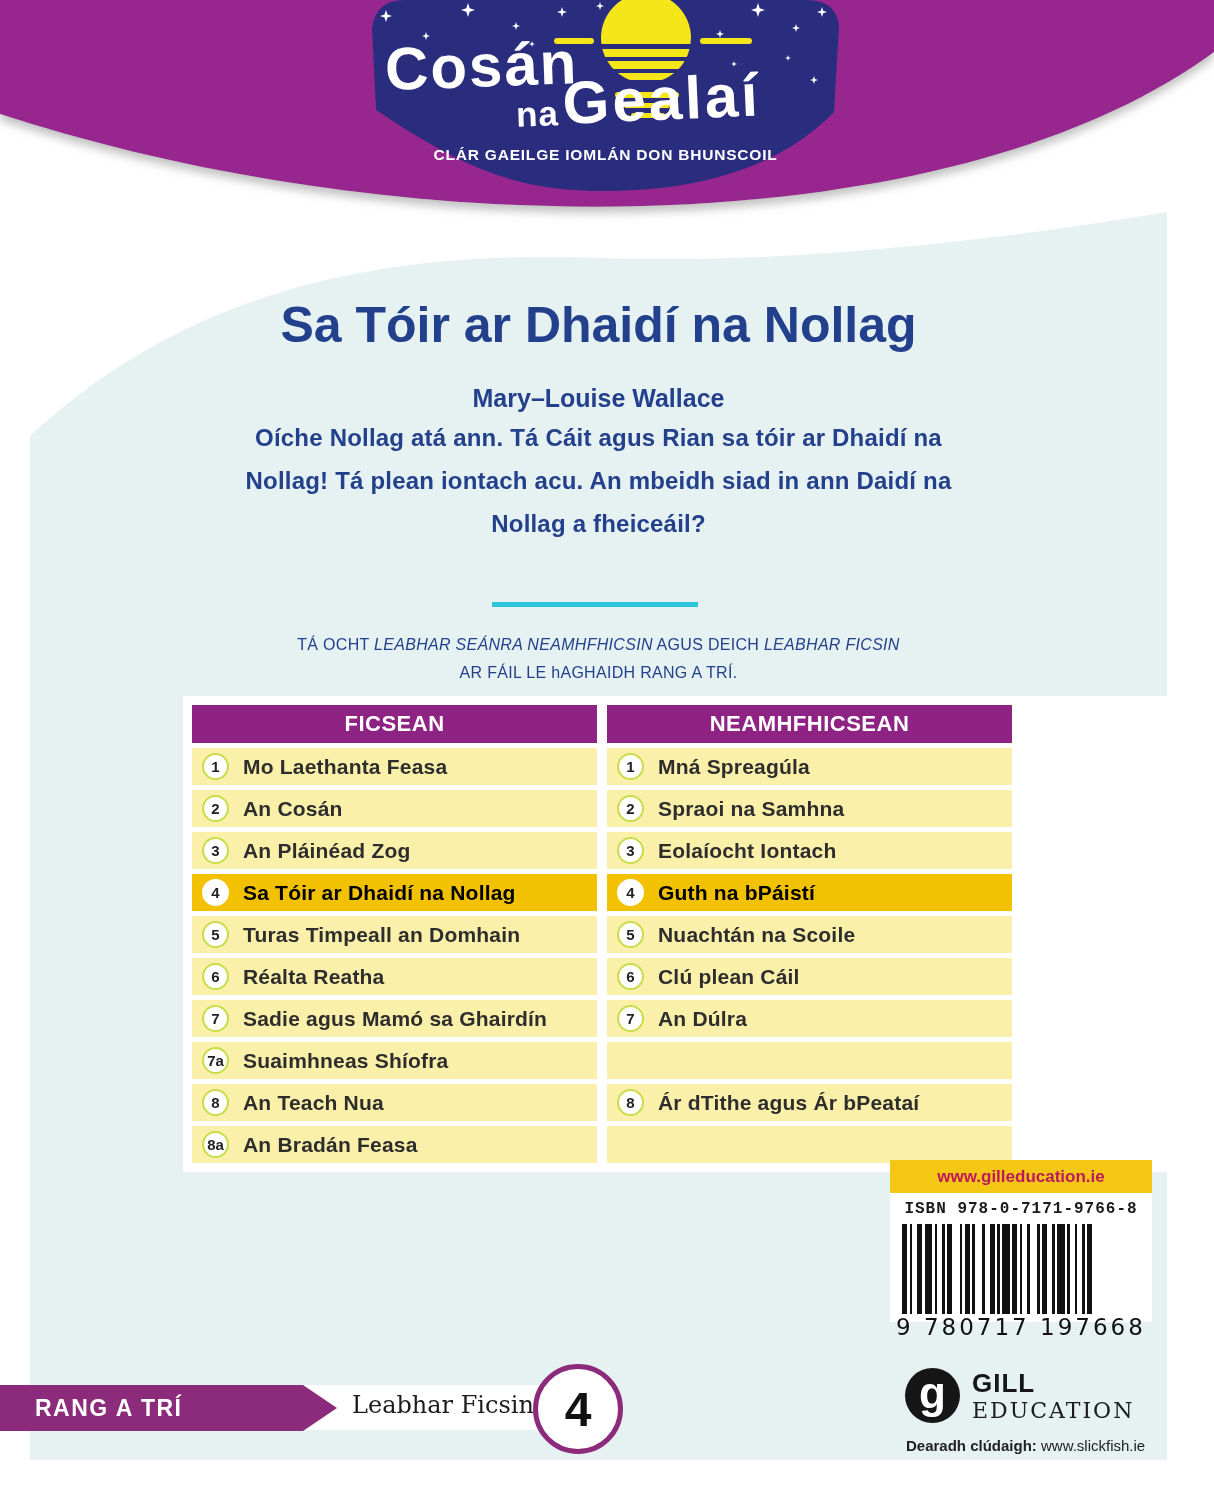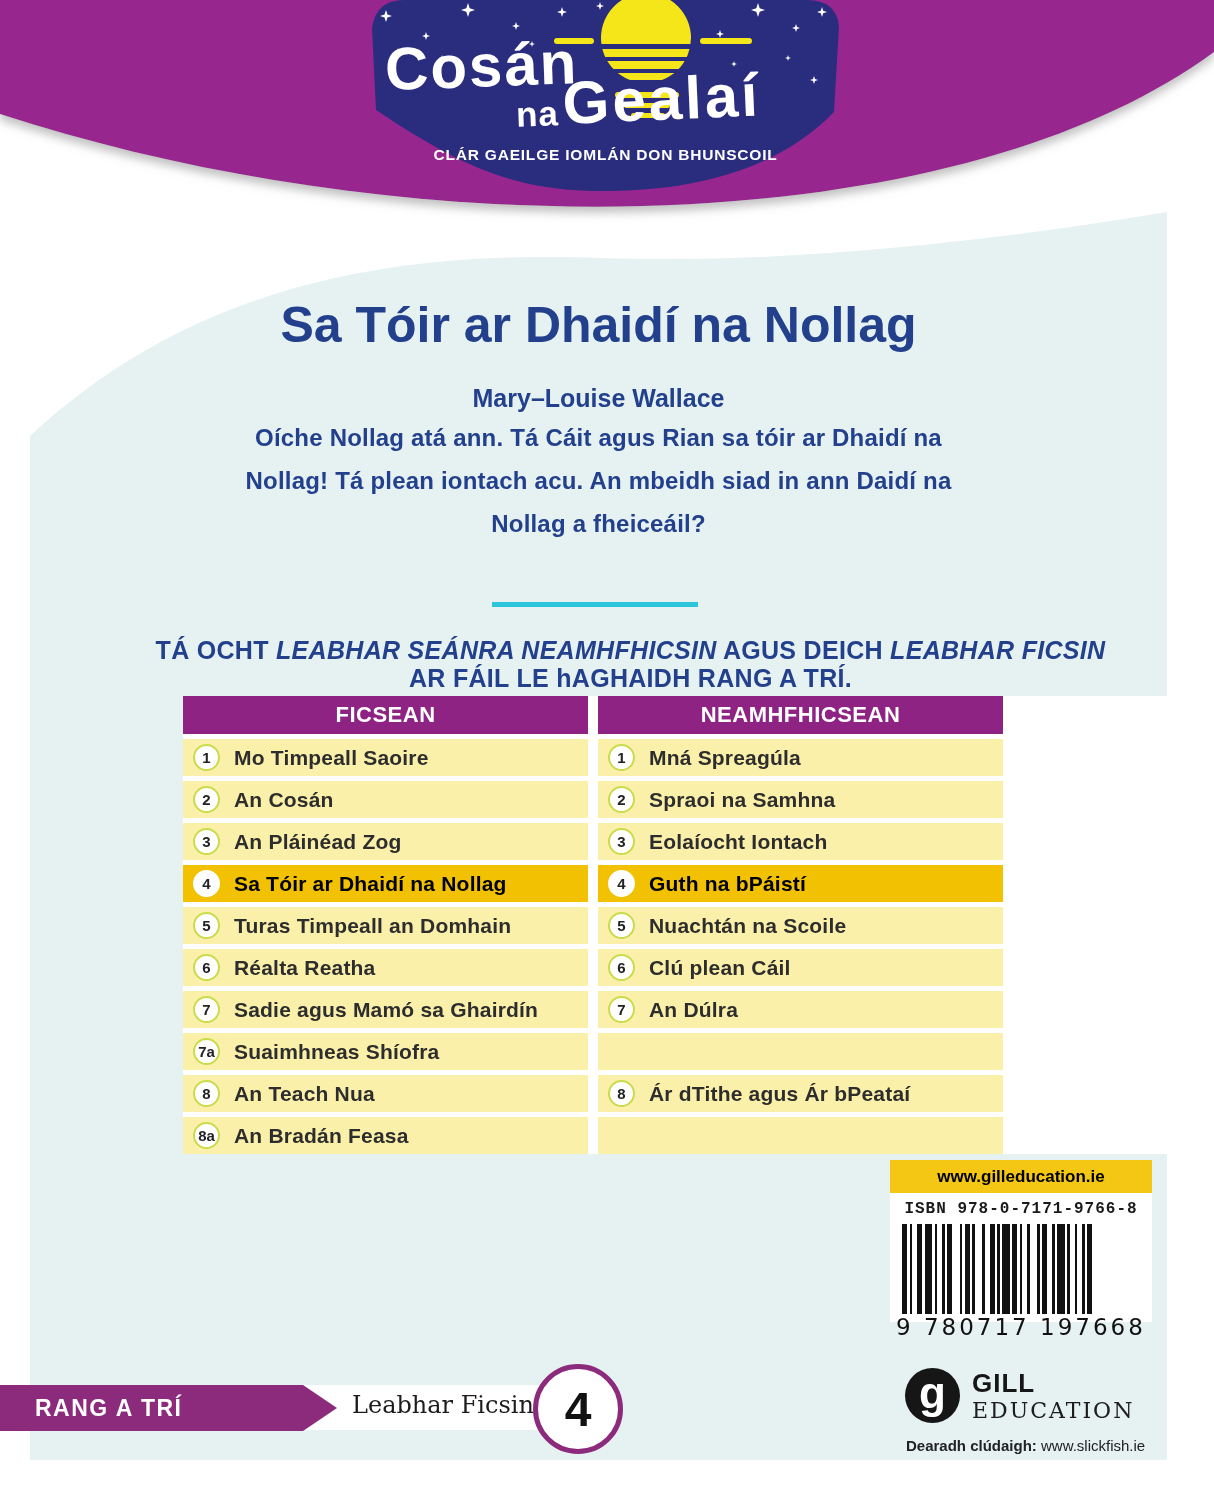--- a/index.html
+++ b/index.html
@@ -17,43 +17,43 @@
   .logo-na{left:148px;top:96px;font-size:35px;letter-spacing:1px;transform:rotate(-2deg);}
   .logo-gealai{left:196px;top:74px;font-size:60px;letter-spacing:3px;transform:rotate(-2.5deg);transform-origin:left bottom;}
   .logo-tagline{left:0;top:147px;width:475px;text-align:center;font-size:15.5px;letter-spacing:.8px;}
 
   
   .center-band{left:30px;width:1137px;text-align:center;z-index:2;color:var(--c-navy_text);}
   .book-title{top:296px;font-size:50px;font-weight:800;letter-spacing:0;}
   .book-author{top:384px;font-size:25px;font-weight:bold;}
   .blurb{top:416px;font-size:24px;font-weight:bold;line-height:43px;letter-spacing:.2px;}
   .divider{left:492px;top:602px;width:206px;height:5px;background:var(--c-cyan);z-index:2;}
-  .series-note{font-size:25px;font-weight:700;letter-spacing:.3px;padding-left:32px;}
+  .series-note{font-size:16px;font-weight:400;letter-spacing:.3px;}
   .series-1{top:636px;}
   .series-2{top:664px;}
   .series-note .it{font-style:italic;}
 
   
-  .books-table{left:183px;top:696px;width:992px;display:flex;gap:10px;background:#fff;padding:0;z-index:2;}
+  .books-table{left:183px;top:696px;width:992px;display:flex;gap:10px;background:#fff;padding:9px;z-index:2;}
   .tcol{width:405px;display:flex;flex-direction:column;}
   .thead{height:38px;margin-bottom:5px;background:var(--c-table_header_purple);color:#fff;
          font-size:22px;font-weight:800;letter-spacing:.5px;display:flex;align-items:center;justify-content:center;}
   .trow{height:37px;margin-bottom:5px;background:var(--c-row_yellow);display:flex;align-items:center;padding-left:10px;box-sizing:border-box;}
   .trow:last-child{margin-bottom:0;}
   .trow.hl{background:var(--c-highlight_gold);}
   .badge{min-width:27px;height:27px;border-radius:50%;background:#fff;border:2.5px solid var(--c-circle_border_green);
          box-sizing:border-box;display:flex;align-items:center;justify-content:center;
          font-size:15px;font-weight:bold;color:#222;padding:0 2px;}
   .trow.hl .badge{border-color:#fff;}
   .ttitle{margin-left:14px;font-size:21px;font-weight:600;color:#2d2d2d;letter-spacing:.2px;}
   .trow.hl .ttitle{font-weight:800;color:#000;}
 
   
   .web-banner{left:890px;top:1160px;width:262px;height:33px;background:var(--c-banner_yellow);z-index:2;
-              display:flex;align-items:center;justify-content:center;font-size:17px;font-weight:800;color:#000000;}
+              display:flex;align-items:center;justify-content:center;font-size:17px;font-weight:800;color:#be185d;}
   .isbn-box{left:890px;top:1193px;width:262px;height:129px;background:#fff;z-index:2;text-align:center;}
   .isbn-label{margin-top:7px;font-family:"Liberation Mono",monospace;font-size:16px;font-weight:bold;letter-spacing:1px;color:#1a1a1a;}
   .barcode{margin:6px auto 0 12px;width:212px;height:90px;display:flex;align-items:stretch;text-align:left;}
   .barcode .bar{display:inline-block;height:100%;background:#111;}
   .barcode .space{display:inline-block;height:100%;background:#fff;}
   .barcode-digits{margin-left:6px;text-align:left;font-family:"DejaVu Sans",sans-serif;font-size:23px;letter-spacing:3px;color:#111;}
 
   
   .class-banner{left:0;top:1385px;width:337px;height:46px;background:var(--c-footer_purple);z-index:4;
                 clip-path:polygon(0 0,303px 0,337px 50%,303px 100%,0 100%);
@@ -141,21 +141,21 @@
   <div class="abs divider"></div>
 
   <div class="abs center-band series-note series-1"><span>TÁ OCHT </span><span class="it">LEABHAR SEÁNRA NEAMHFHICSIN</span><span> AGUS DEICH </span><span class="it">LEABHAR FICSIN</span></div>
   <div class="abs center-band series-note series-2">AR FÁIL LE hAGHAIDH RANG A TRÍ.</div>
 
   <div class="abs books-table">
       <div class="tcol">
         <div class="thead">FICSEAN</div>
         <div class="trow">
           <span class="badge">1</span>
-          <span class="ttitle">Mo Timpeall Saoire</span>
+          <span class="ttitle">Mo Laethanta Feasa</span>
         </div>
         <div class="trow">
           <span class="badge">2</span>
           <span class="ttitle">An Cosán</span>
         </div>
         <div class="trow">
           <span class="badge">3</span>
           <span class="ttitle">An Pláinéad Zog</span>
         </div>
         <div class="trow hl">

